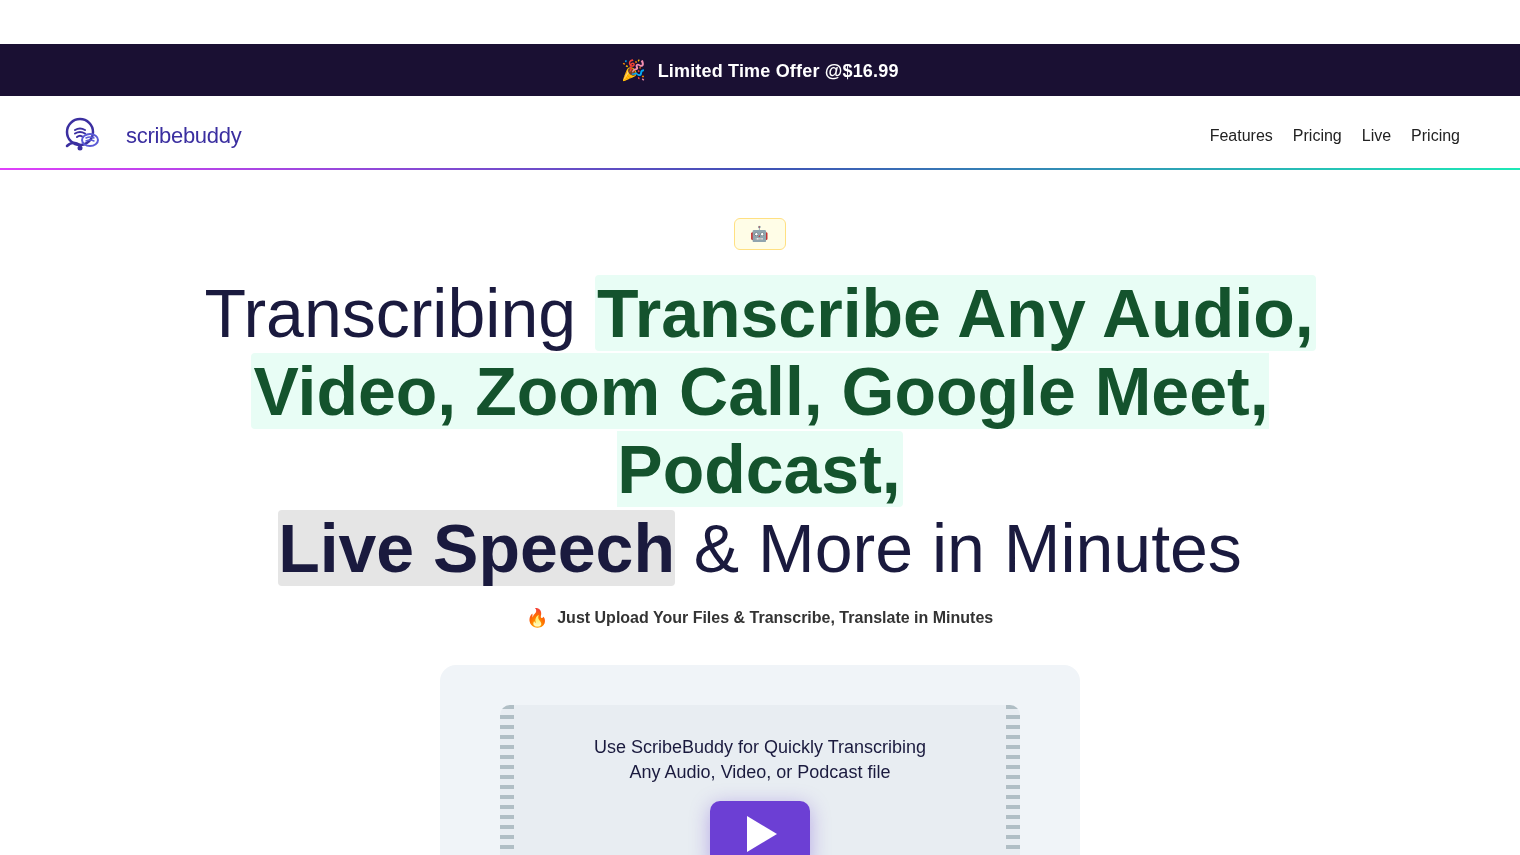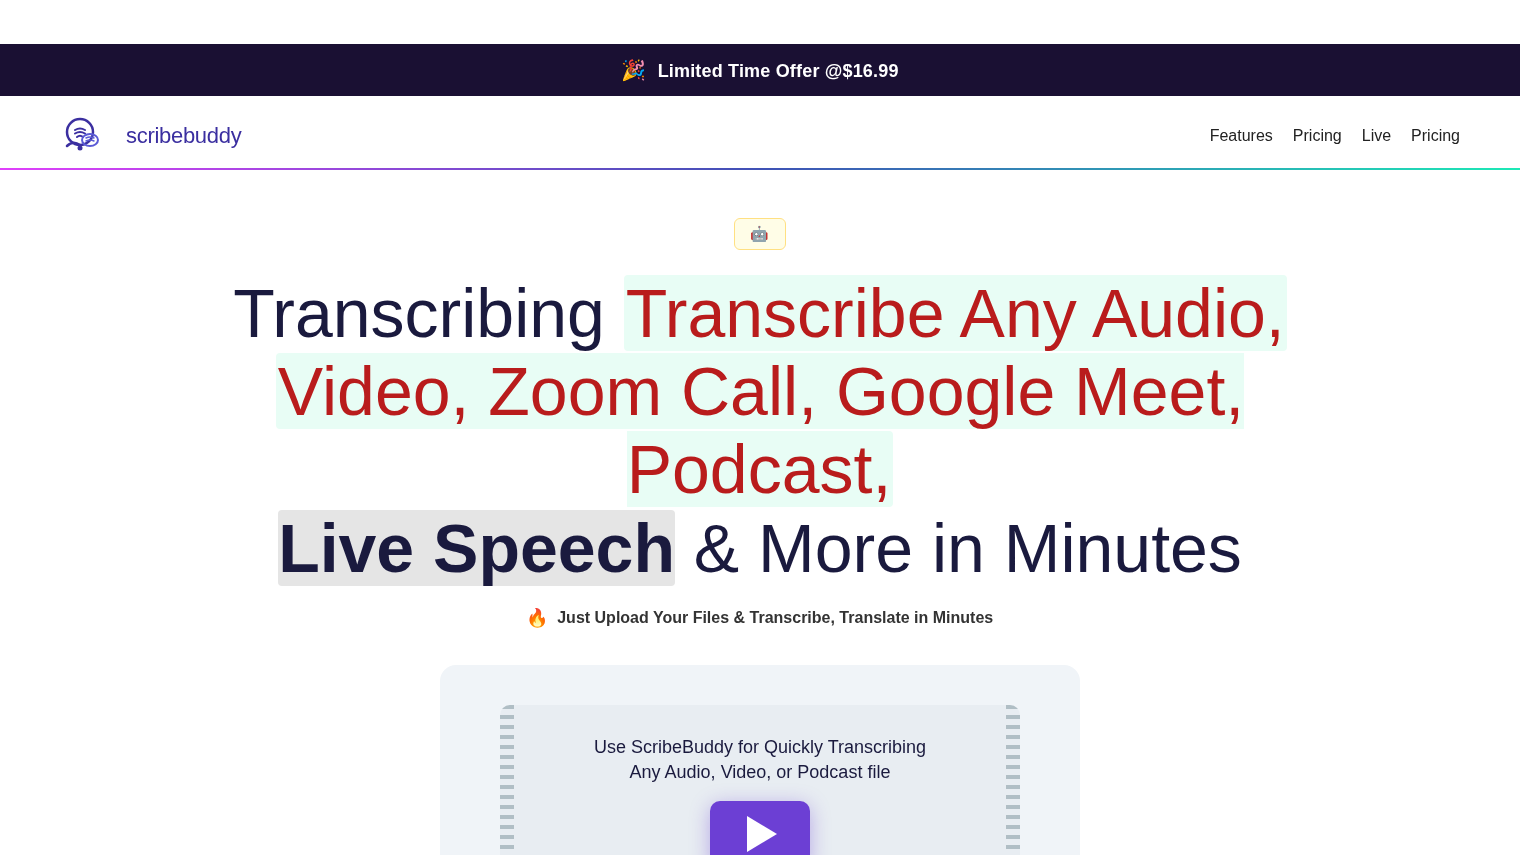--- a/index.html
+++ b/index.html
@@ -83,22 +83,22 @@
       margin-bottom: 24px;
     }
     .hero-title {
       font-size: 68px;
       line-height: 1.15;
       color: #1a1a3e;
       font-weight: 400;
       margin-bottom: 20px;
     }
     .hero-title .highlight {
-      font-weight: 400;
-      color: #b91c1c;
+      font-weight: 700;
+      color: #14532d;
       background: #e8fdf5;
       border-radius: 4px;
       padding: 0 2px;
     }
     .hero-title .highlight-green {
       font-weight: 800;
       color: #1a1a3e;
       background: #e5e5e5;
       border-radius: 4px;
     }

